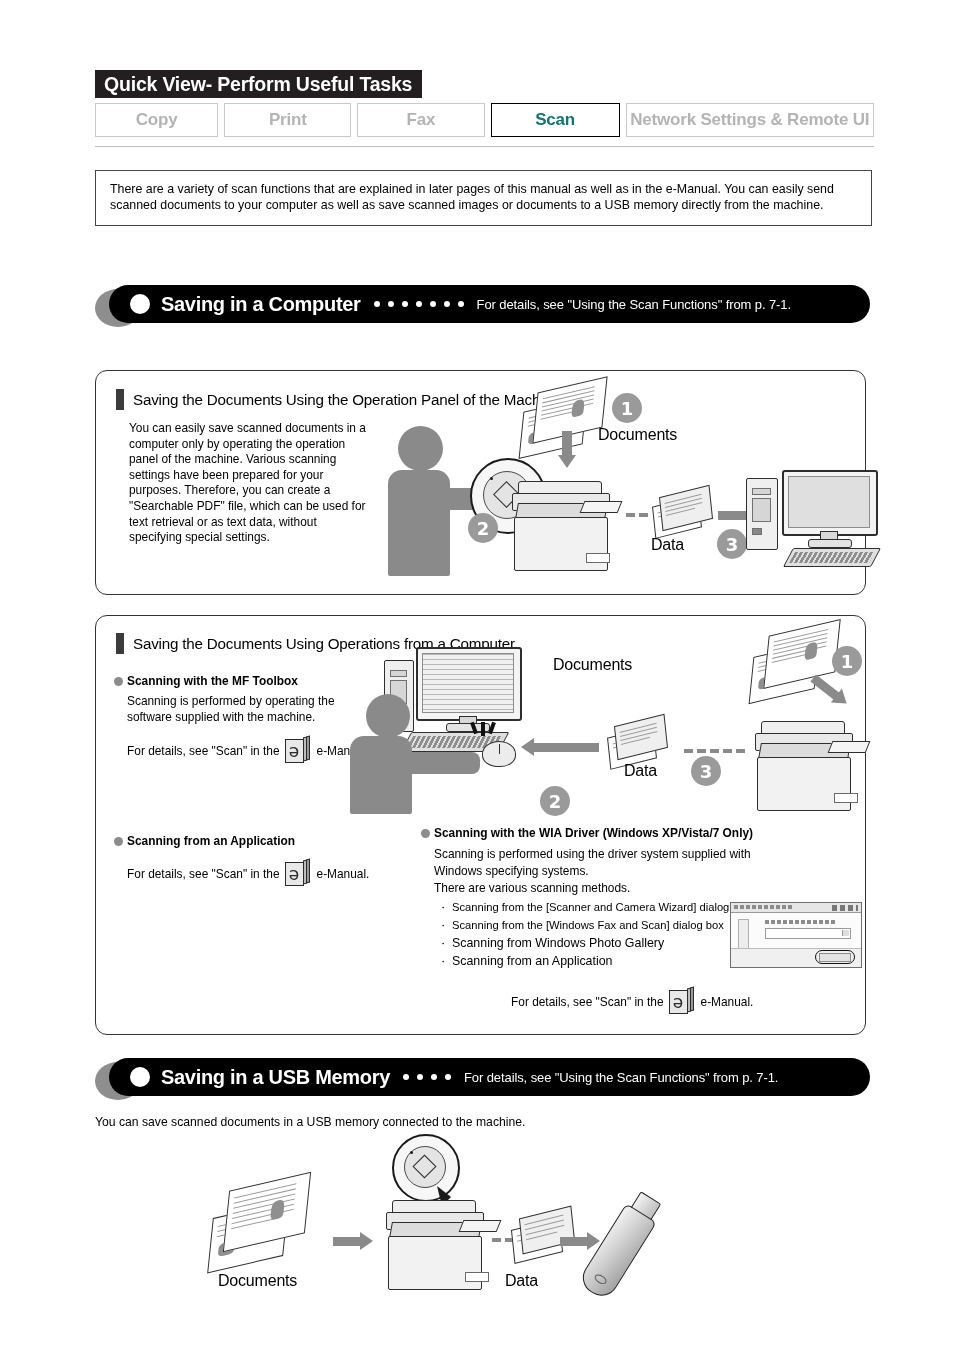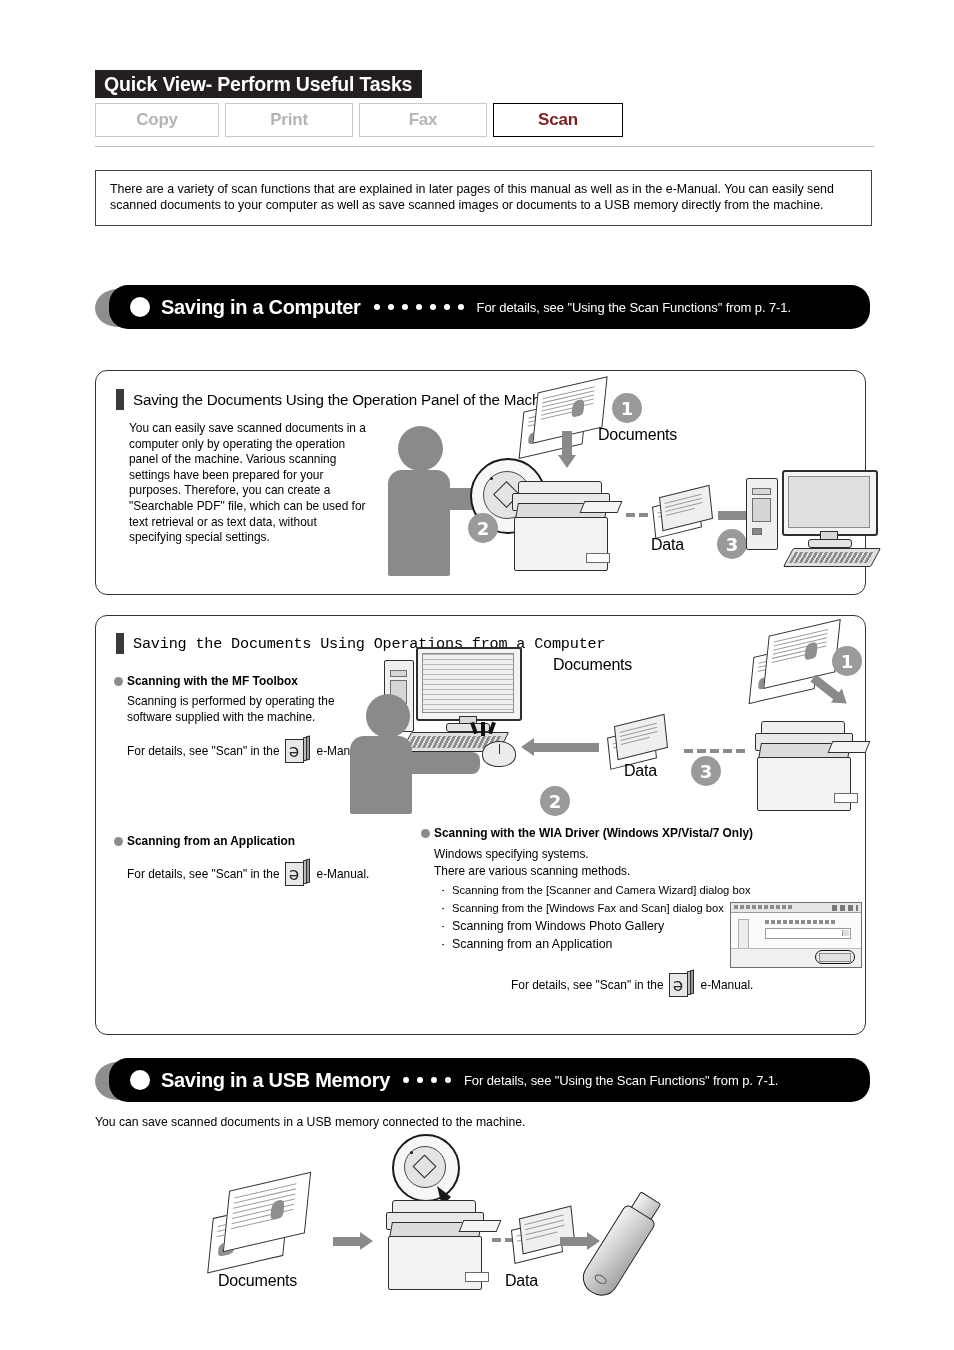--- a/index.html
+++ b/index.html
@@ -28,21 +28,21 @@
   }
   .tab{
     border:1px solid #c9c9c9;background:#fff;color:#b4b4b4;
     display:flex;align-items:center;justify-content:center;
     font-size:17px;font-weight:bold;letter-spacing:-0.2px;
     height:34px;box-sizing:border-box;
   }
   .tab.t0{width:124px;}
   .tab.t1{width:128px;}
   .tab.t2{width:128px;}
-  .tab.t3{width:130px;border:1.6px solid #000;color:#7f1d1d;}
+  .tab.t3{width:130px;border:1.6px solid #000;color:#0f766e;}
   .tab.t4{width:250px;}
   .header-rule{position:absolute;left:95px;top:146px;width:779px;height:1px;background:#bdbdbd;}
 
   
   .intro{
     position:absolute;left:95px;top:170px;width:777px;
     border:1px solid #444;box-sizing:border-box;
     padding:11px 14px 12px 14px;
     font-size:12.4px;line-height:15.6px;
   }
@@ -52,21 +52,21 @@
   
   .banner{
     position:absolute;height:38px;
     display:flex;align-items:center;
   }
   .banner .shadow{
     position:absolute;left:0;top:4px;width:46px;height:38px;
     border-radius:50%;background:#8e8e8e;
   }
   .banner .bar{
-    position:absolute;left:14px;top:0;height:44px;
+    position:absolute;left:14px;top:0;height:38px;
     background:#000;border-radius:19px;
     display:flex;align-items:center;width:100%;
   }
   .banner .dot{
     width:20px;height:20px;border-radius:50%;background:#fff;
     margin-left:21px;flex:0 0 auto;
   }
   .banner .btitle{
     color:#fff;font-size:20px;font-weight:bold;letter-spacing:-0.3px;
     margin-left:11px;white-space:nowrap;
@@ -90,21 +90,21 @@
   #panel-two{left:95px;top:615px;width:771px;height:420px;}
 
   .sec-head{
     position:absolute;display:flex;align-items:center;
     font-size:15.2px;letter-spacing:-0.2px;
   }
   .sec-head .tick{
     width:8px;height:21px;background:#3a3a3a;margin-right:9px;flex:0 0 auto;
   }
   #panel-one .sec-head{left:20px;top:18px;}
-  #panel-two .sec-head{left:20px;top:17px;font-family:Liberation Mono, monospace;}
+  #panel-two .sec-head{left:20px;top:17px;}
 
   .body-text{font-size:11.9px;line-height:15.6px;}
 
   #p1-text{position:absolute;left:33px;top:50px;width:240px;}
   #p1-text p{margin:0;}
 
   
   .bullet-head{display:flex;align-items:flex-start;font-size:11.9px;font-weight:bold;}
   .bullet-head .bdot{
     width:9px;height:9px;border-radius:50%;background:#8c8c8c;
@@ -298,20 +298,21 @@
 
   <div class="title-bar">
     <span>Quick View- Perform Useful Tasks</span>
   </div>
 
   <div class="tabs">
     <div class="tab t0">Copy</div>
     <div class="tab t1">Print</div>
     <div class="tab t2">Fax</div>
     <div class="tab t3">Scan</div>
+    <div class="tab t4">Network Settings &amp; Remote UI</div>
   </div>
   <div class="header-rule"></div>
 
   <div class="intro">
     <p>There are a variety of scan functions that are explained in later pages of this manual as well as in the e-Manual.  You can easily send scanned documents to your computer as well as save scanned images or documents to a USB memory directly from the machine.</p>
   </div>
 
   <div class="banner" id="banner-computer">
     <div class="shadow"></div>
     <div class="bar">
@@ -572,20 +573,21 @@
         <span>.</span>
       </div>
     </div>
 
     <div style="position:absolute;left:325px;top:210px;width:430px;">
       <div class="bullet-head">
         <span class="bdot"></span>
         <span>Scanning with the WIA Driver (Windows XP/Vista/7 Only)</span>
       </div>
       <div class="sub-body" style="margin-top:6px;line-height:17px;">
+        <div>Scanning is performed using the driver system supplied with</div>
         <div>Windows specifying systems.</div>
         <div>There are various scanning methods.</div>
       </div>
       <ul class="wia-list">
         <li class="small">
           <span class="mk">・</span>
           <span>Scanning from the [Scanner and Camera Wizard] dialog box</span>
         </li>
         <li class="small">
           <span class="mk">・</span>

